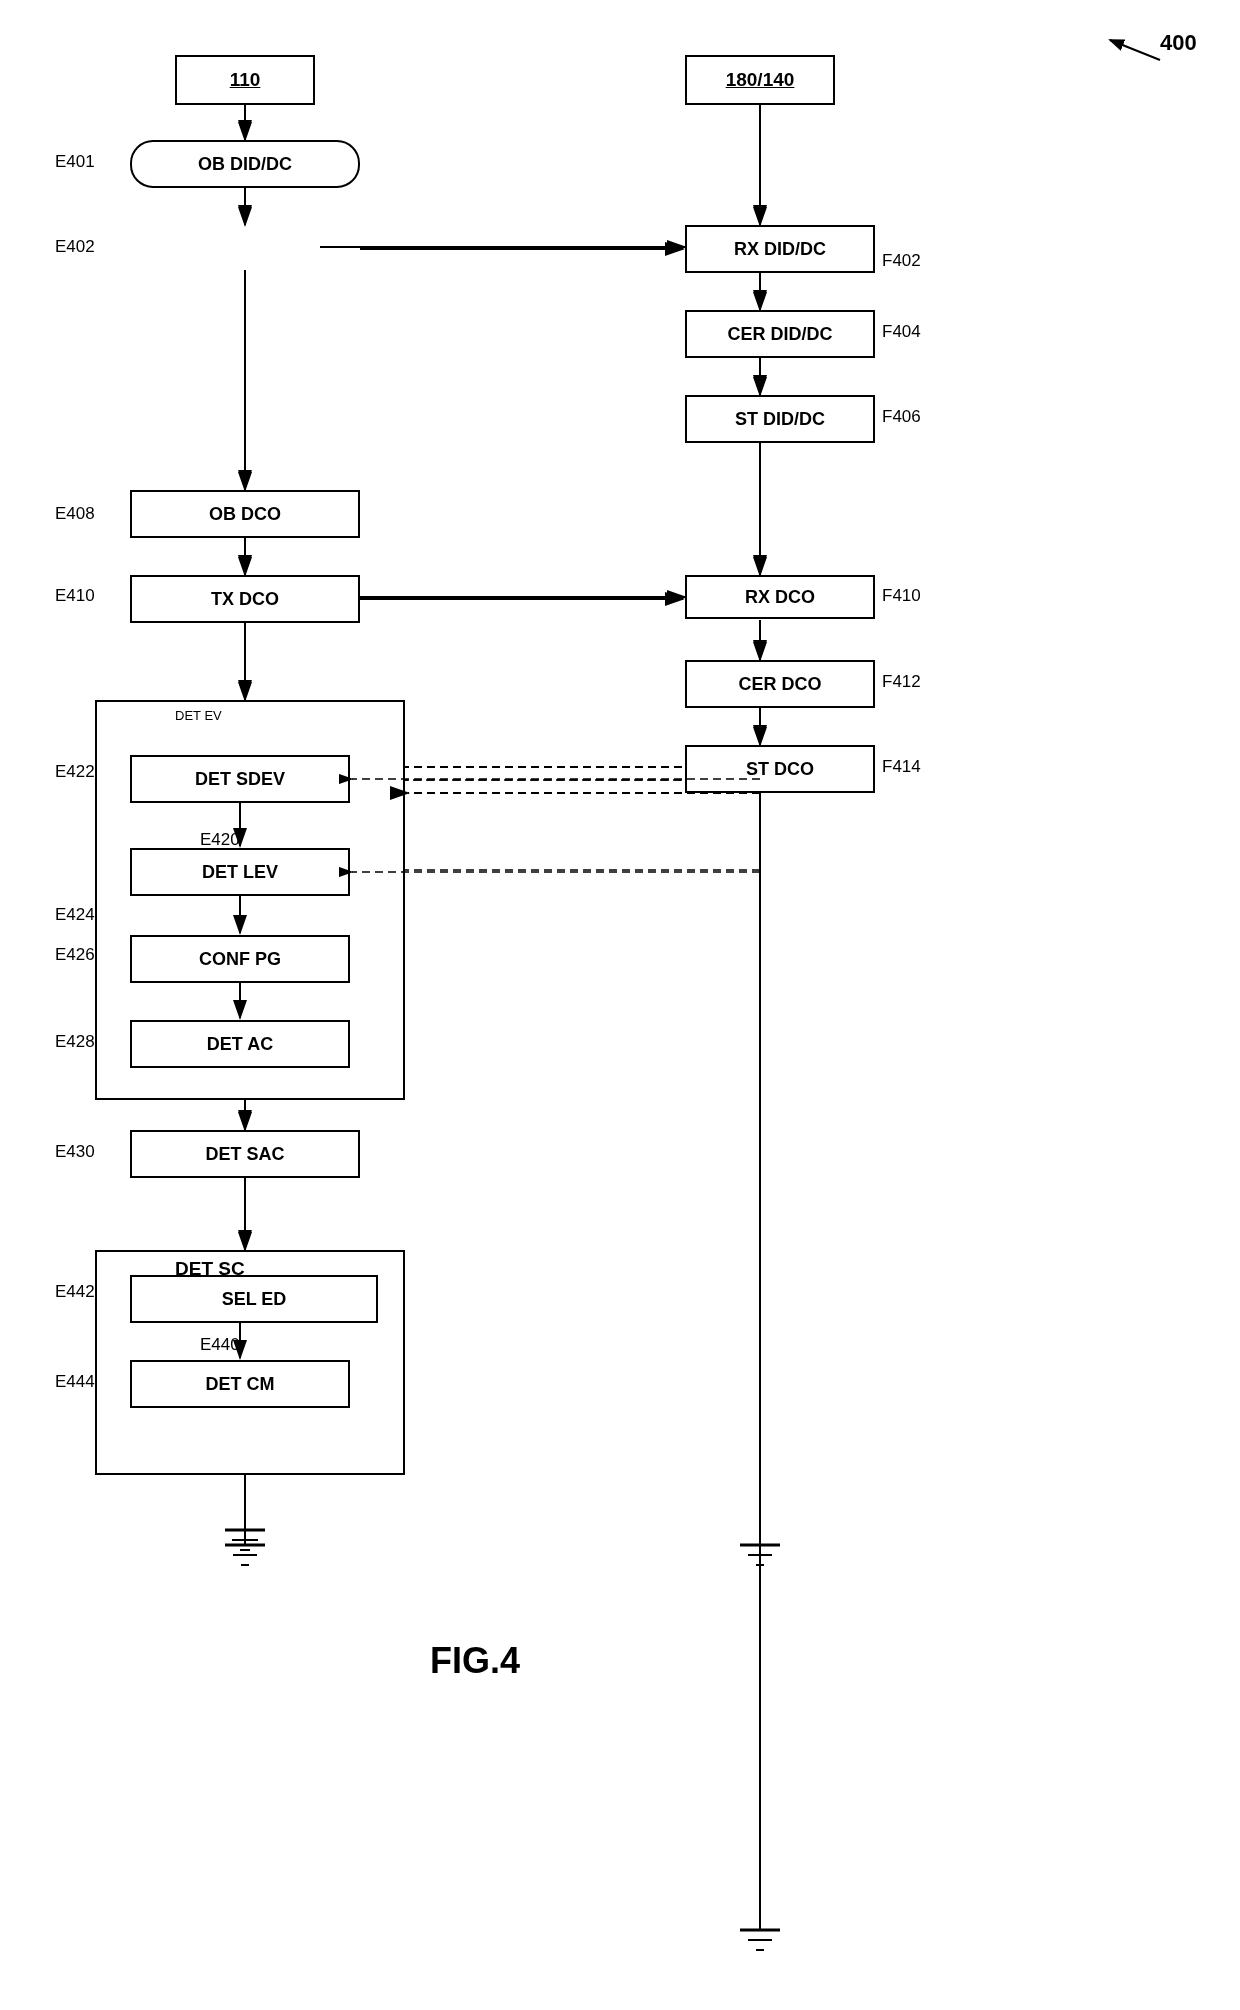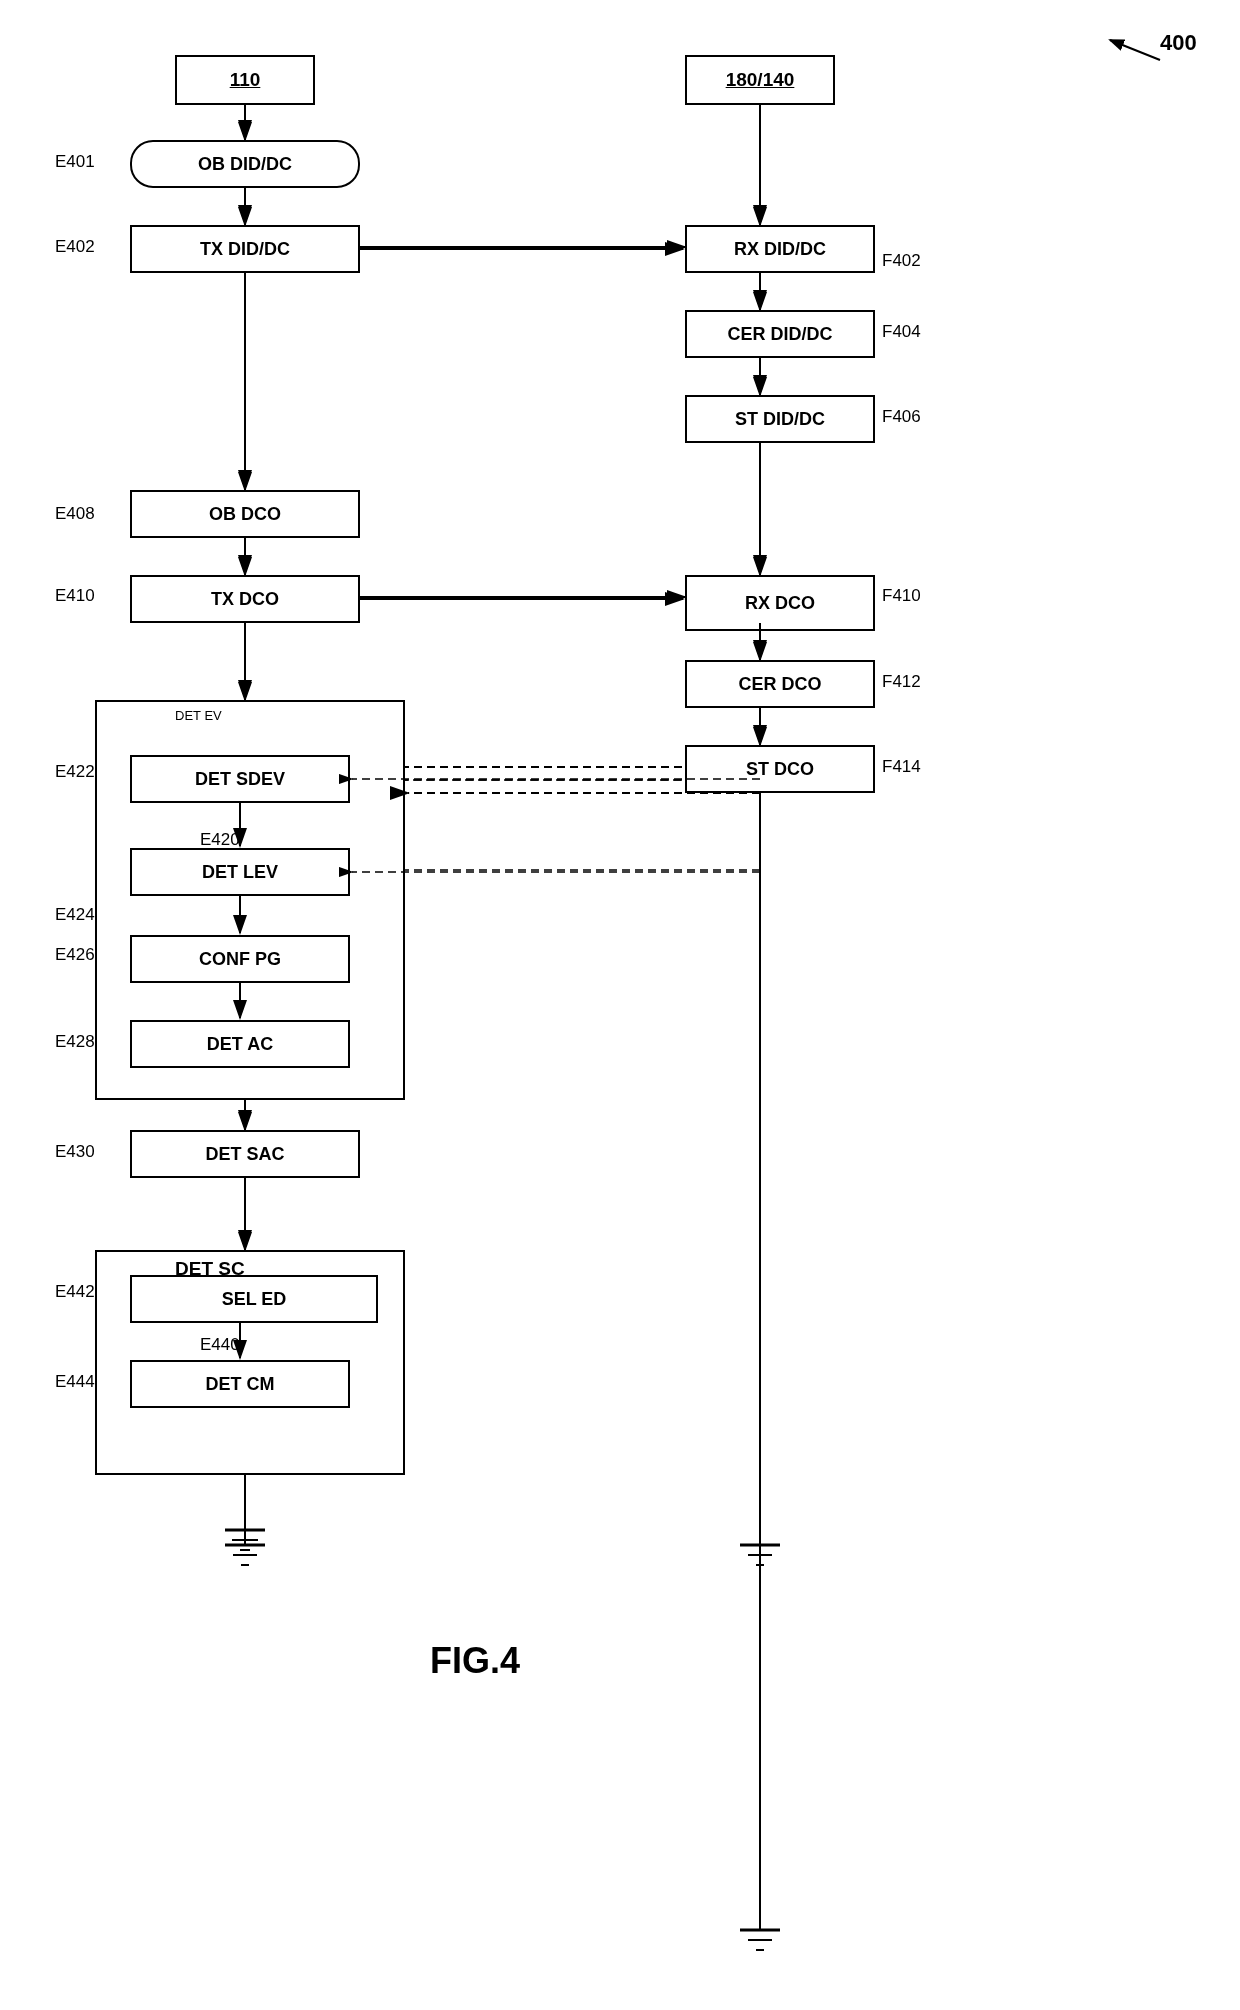--- a/index.html
+++ b/index.html
@@ -166,21 +166,20 @@
   <div class="box-title" style="top:55px; left:685px; width:150px; height:50px;">
     <span>180/140</span>
   </div>
 
   <div class="label" style="top:152px; left:55px;">E401</div>
 
   <div class="box" style="top:140px; left:130px; width:230px; height:48px;border-radius:23px;">OB DID/DC</div>
 
   <div class="label" style="top:237px; left:55px;">E402</div>
 
-  <div class="box" style="top:225px; left:130px; width:230px; height:48px;">TX DID/DC</div>
 
   <div class="box" style="top:225px; left:685px; width:190px; height:48px;">RX DID/DC</div>
 
   <div class="label" style="top:237px; left:882px;margin-top:14px;">F402</div>
 
   <div class="box" style="top:310px; left:685px; width:190px; height:48px;">CER DID/DC</div>
 
   <div class="label" style="top:322px; left:882px;">F404</div>
 
   <div class="box" style="top:395px; left:685px; width:190px; height:48px;">ST DID/DC</div>
@@ -188,21 +187,21 @@
   <div class="label" style="top:407px; left:882px;">F406</div>
 
   <div class="label" style="top:504px; left:55px;">E408</div>
 
   <div class="box" style="top:490px; left:130px; width:230px; height:48px;">OB DCO</div>
 
   <div class="label" style="top:586px; left:55px;">E410</div>
 
   <div class="box" style="top:575px; left:130px; width:230px; height:48px;">TX DCO</div>
 
-  <div class="box" style="top:575px; left:685px; width:190px; height:56px;">RX DCO</div>
+  <div class="box" style="top:575px; left:685px; width:190px; height:44px;">RX DCO</div>
 
   <div class="label" style="top:586px; left:882px;">F410</div>
 
   <div class="box" style="top:660px; left:685px; width:190px; height:48px;">CER DCO</div>
 
   <div class="label" style="top:672px; left:882px;">F412</div>
 
   <div class="box" style="top:745px; left:685px; width:190px; height:48px;">ST DCO</div>
 
   <div class="label" style="top:757px; left:882px;">F414</div>

